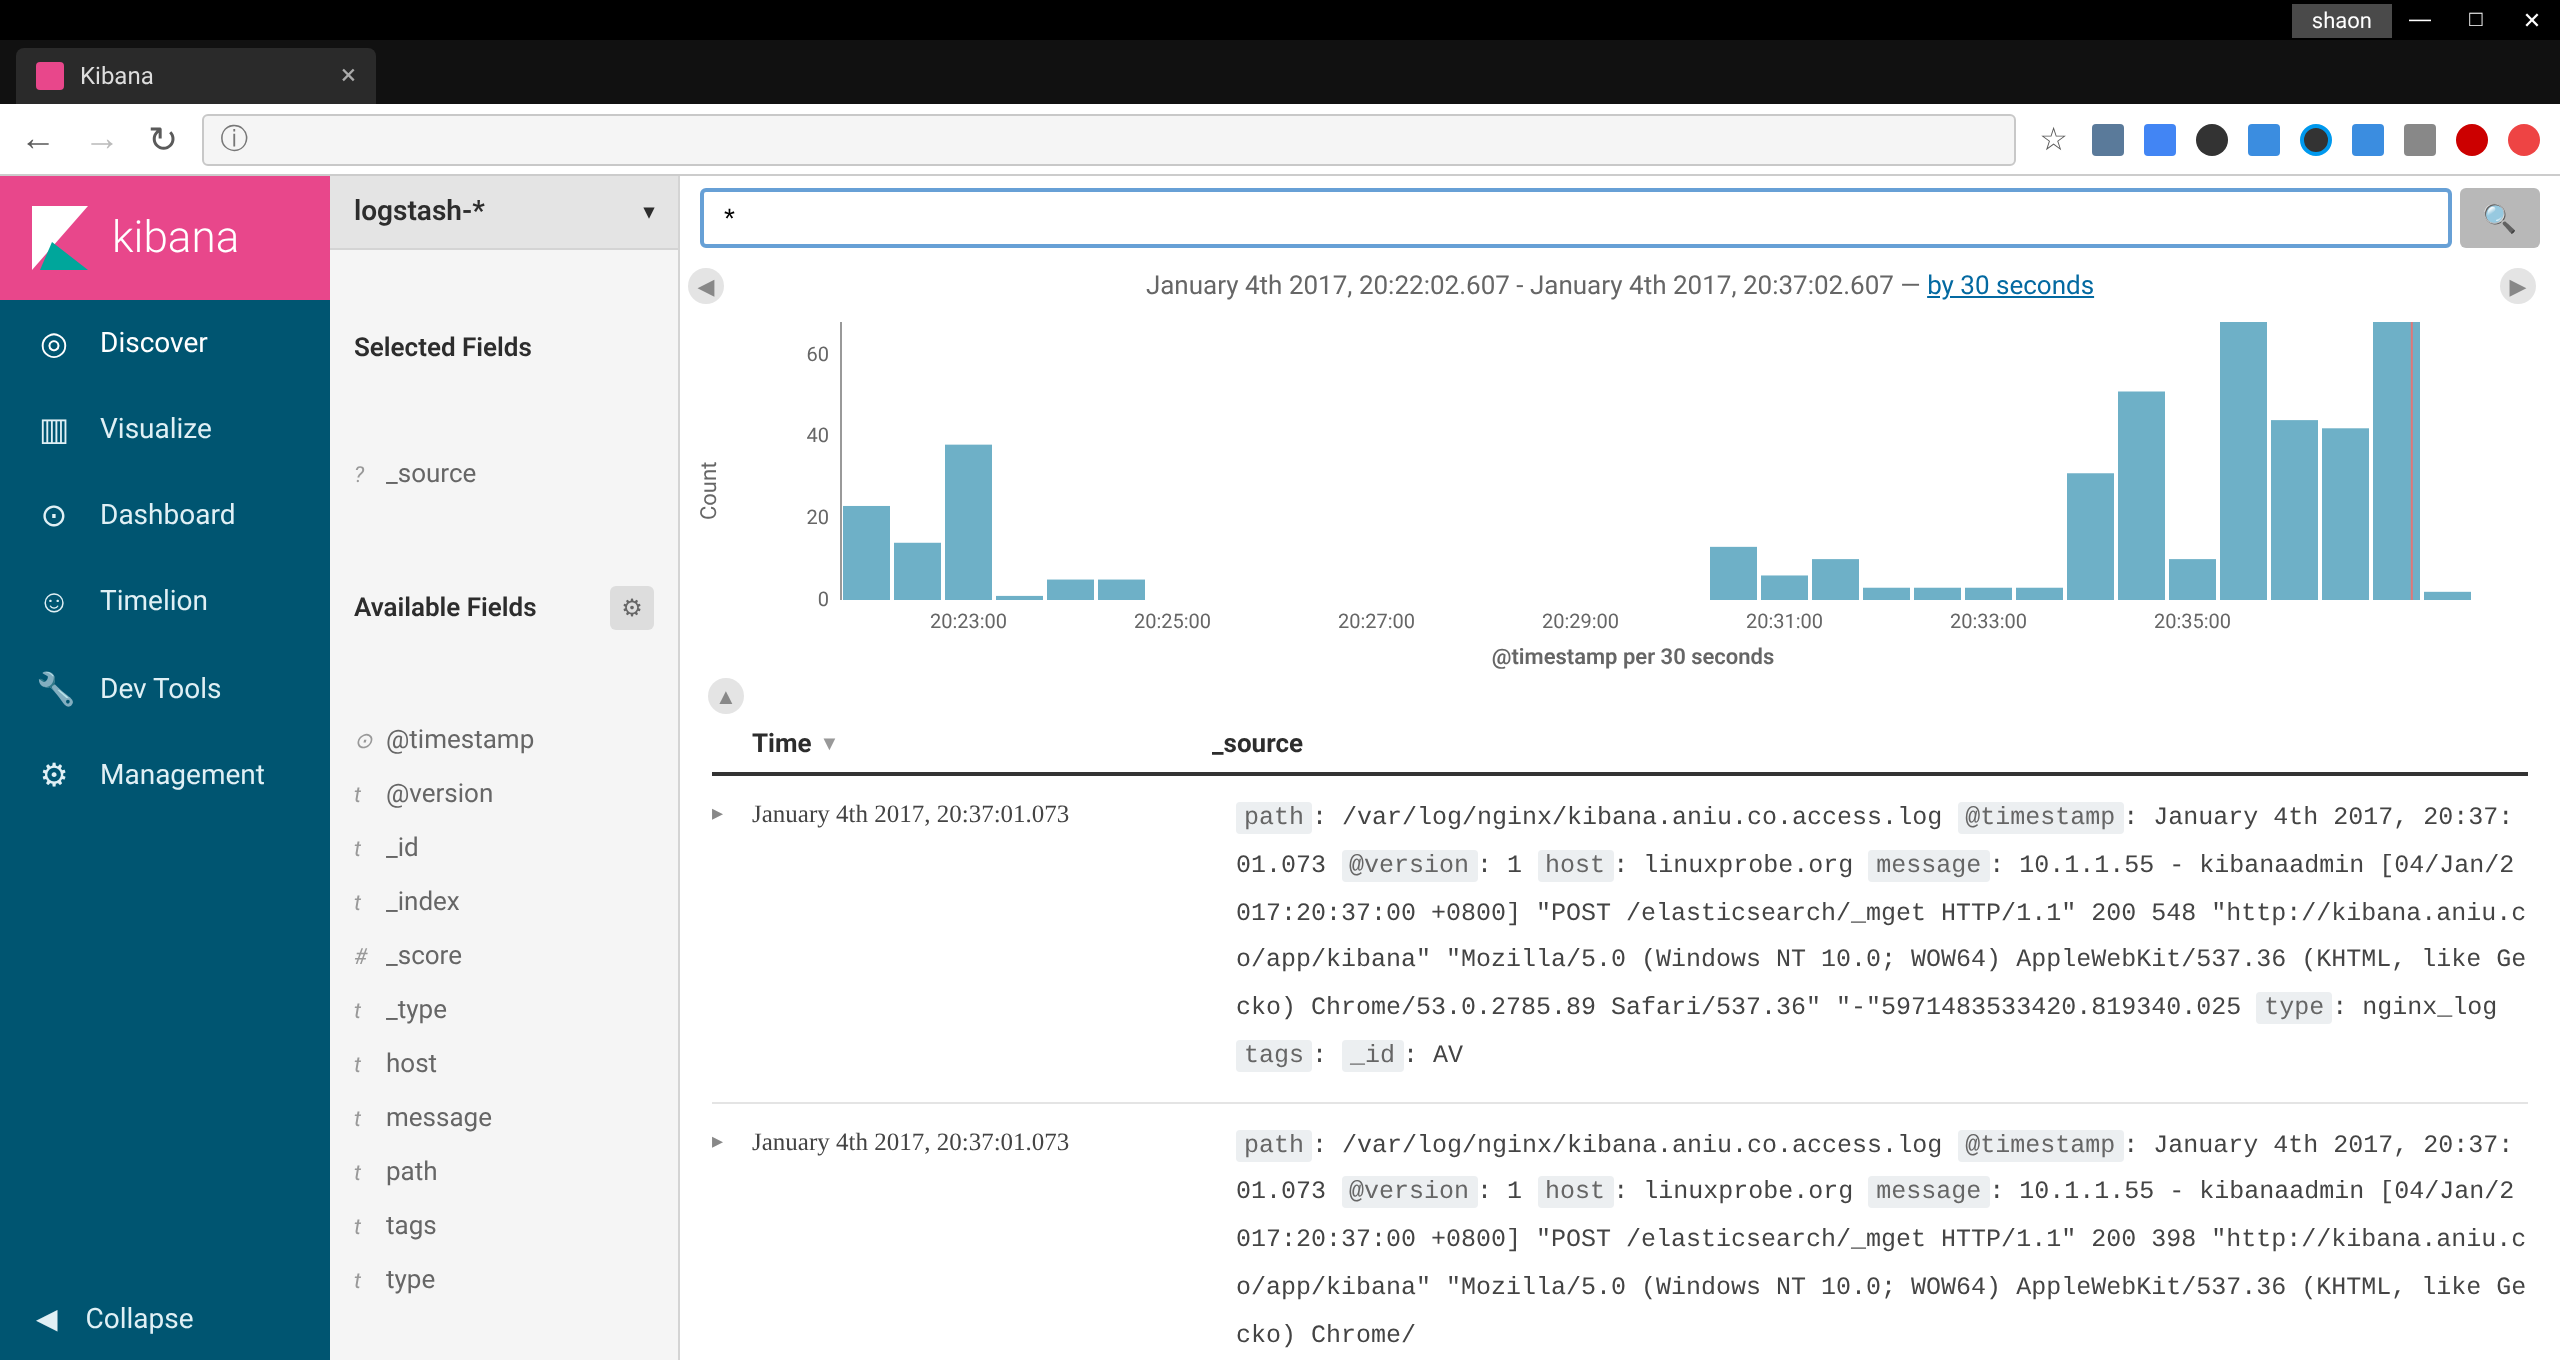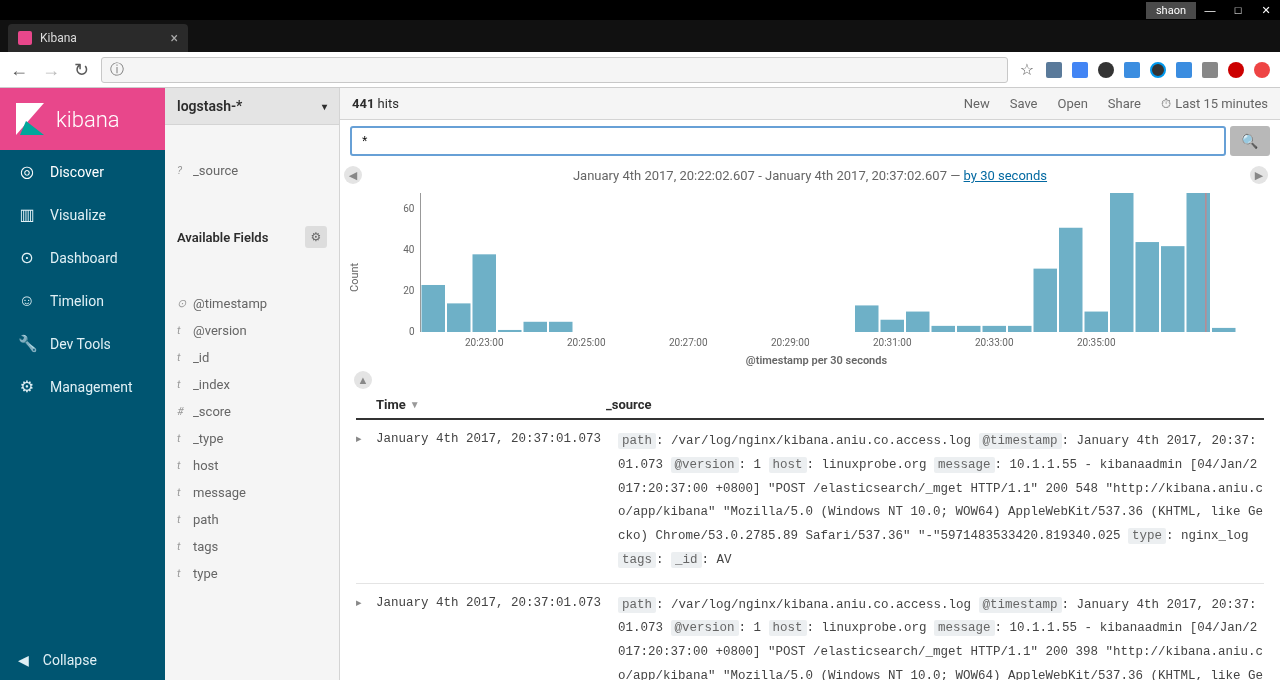--- a/index.html
+++ b/index.html
@@ -75,21 +75,21 @@
 
 
 .doc-table { padding: 8px 16px 16px; overflow-y: auto; flex: 1; }
 .doc-header { display: flex; border-bottom: 2px solid #333; padding-bottom: 6px; font-weight: 700; font-size: 13px; }
 .col-expand { width: 20px; }
 .col-time { width: 230px; display: flex; align-items: center; gap: 4px; }
 .sort-arrow { font-size: 10px; color: #999; }
 .col-source { flex: 1; }
 .doc-row { display: flex; padding: 10px 0; border-bottom: 1px solid #e4e4e4; }
 .expand-toggle { width: 20px; color: #888; font-size: 11px; padding-top: 2px; cursor: pointer; }
-.row-time { width: 230px; font-family: Liberation Mono, monospace; font-size: 12.5px; color: #444; padding-top: 2px; }
+.row-time { width: 230px; font-family: Liberation Serif, serif; font-size: 12.5px; color: #444; padding-top: 2px; }
 .row-source { flex: 1; font-family: "Courier New", monospace; font-size: 12.5px; color: #444; line-height: 1.9; word-break: break-all; margin-left: 12px; }
 .src-key { background: #eceff1; color: #666; padding: 1px 4px; border-radius: 2px; }
 </style>
 </head>
 <body>
 
 <div class="os-titlebar">
   <div class="os-user-tag">shaon</div>
   <div class="os-btns">
     <div class="os-btn">—</div>
@@ -171,20 +171,21 @@
       <span class="nav-icon">◀</span>
       <span>Collapse</span>
     </div>
   </div>
 
   <div class="field-panel">
     <div class="index-pattern">
       <span>logstash-*</span>
       <span class="index-caret">▾</span>
     </div>
+    <div class="field-section-title">Selected Fields</div>
     <div id="selected-fields">
         <div class="field-item">
           <span class="field-type">?</span>
           <span>_source</span>
         </div>
       </div>
     <div class="avail-header">
       <span class="field-section-title" style="padding:0">Available Fields</span>
       <span class="gear">⚙</span>
     </div>
@@ -230,33 +231,20 @@
           <span>tags</span>
         </div>
         <div class="field-item">
           <span class="field-type">t</span>
           <span>type</span>
         </div>
       </div>
   </div>
 
   <div class="main">
-    <div class="topbar">
-      <span class="hits"><strong>441</strong><span> hits</span></span>
-      <div class="top-actions">
-        <span class="top-action">New</span>
-        <span class="top-action">Save</span>
-        <span class="top-action">Open</span>
-        <span class="top-action">Share</span>
-        <span class="top-action time-picker">
-          <span>⏱</span>
-          <span>Last 15 minutes</span>
-        </span>
-      </div>
-    </div>
 
     <div class="search-row">
       <input class="search-input" value="*" style="">
       <button class="search-btn"><span>🔍</span></button>
     </div>
 
     <div class="chart-header">
       <div class="chev-left">◀</div>
       <span>January 4th 2017, 20:22:02.607 - January 4th 2017, 20:37:02.607 — </span>
       <a href="#">by 30 seconds</a>

